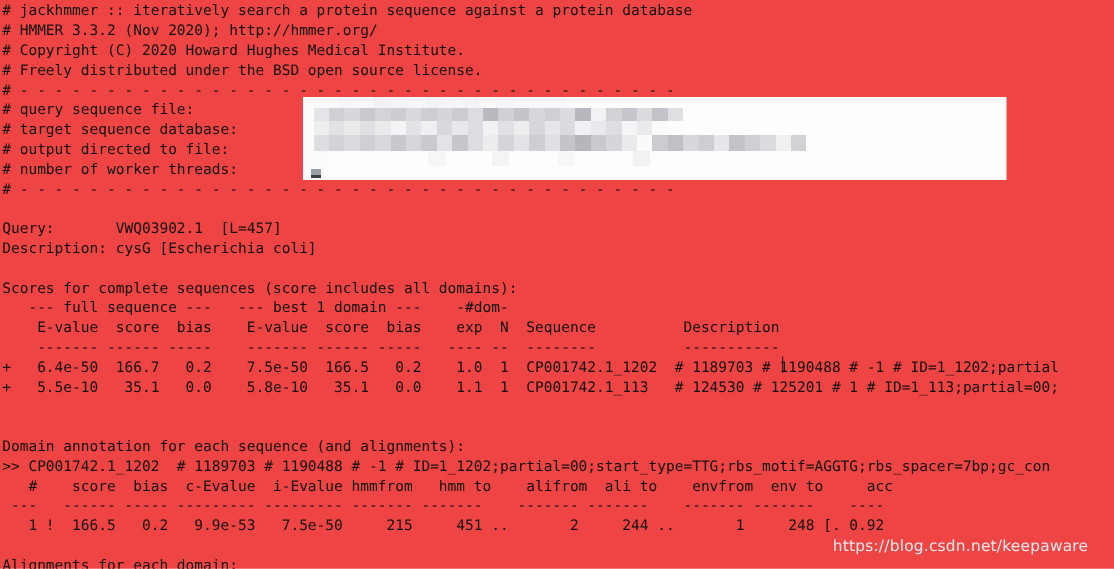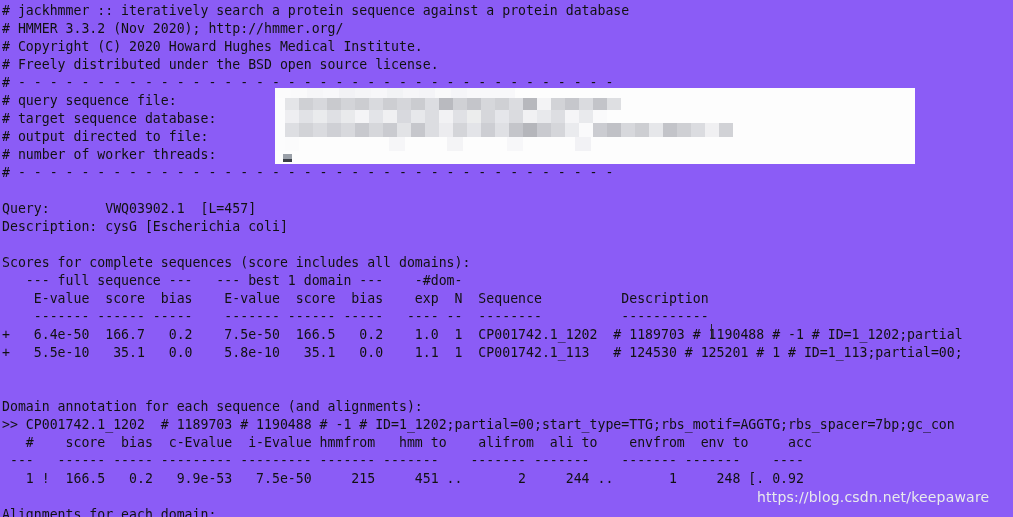--- a/index.html
+++ b/index.html
@@ -15,21 +15,21 @@
     position: relative;
     font-family: "DejaVu Sans Mono", "Liberation Mono", monospace;
   }
   #terminal {
     position: absolute;
     left: 0;
     top: 0;
     width: 1013px;
     height: 517px;
     overflow: hidden;
-    background: #8b5cf6;
+    background: #ef4444;
   }
   .console {
     position: absolute;
     left: 2px;
     top: 2px;
     margin: 0;
     padding: 0;
     font-family: "DejaVu Sans Mono", "Liberation Mono", monospace;
     font-size: 13.2px;
     line-height: 18px;

